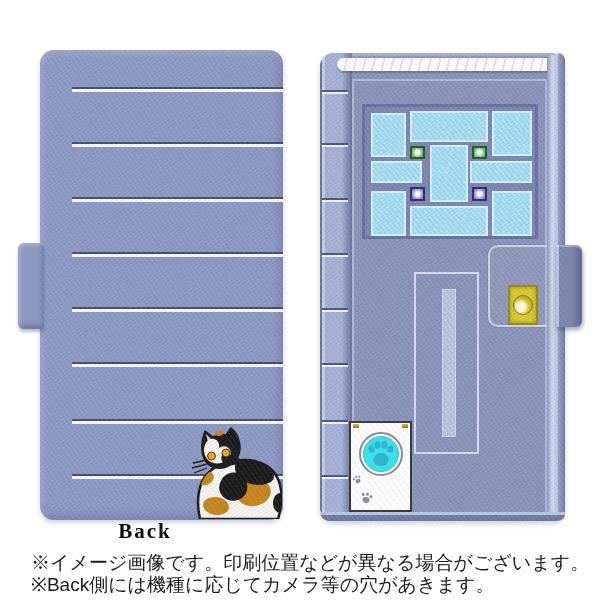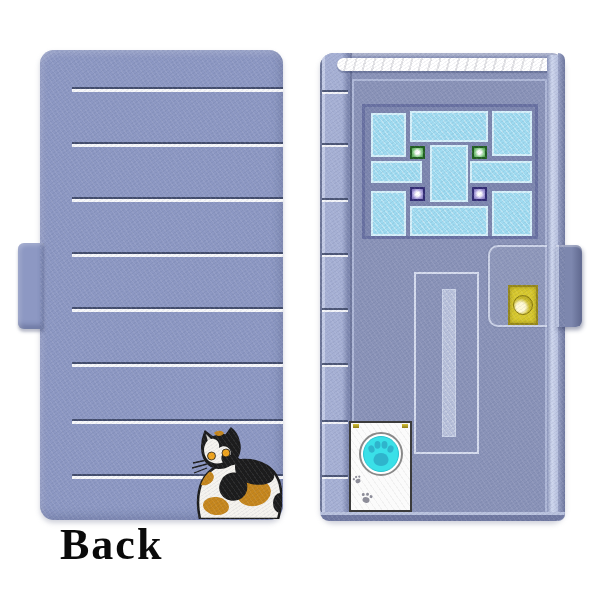--- a/index.html
+++ b/index.html
@@ -77,21 +77,21 @@
     background-image:repeating-linear-gradient(55deg, rgba(0,0,0,.04) 0 1px, transparent 1px 5px);}
   .screw{position:absolute;top:1px;width:6px;height:4px;background:linear-gradient(#d9c53a,#8f7d18);}
   .screw.l{left:2px;} .screw.r{right:2px;}
   .paw-btn{position:absolute;left:7px;top:8px;}
   .mini-paws{position:absolute;left:1px;top:50px;}
   .bottom-rim{position:absolute;left:0;right:0;bottom:0;height:9px;border-radius:0 0 14px 14px;
     background:linear-gradient(#b9c2de 0 3px,#717aa2 3px);}
   
   .label-row{position:absolute;top:519px;left:0;width:600px;height:36px;}
   .view-label{position:absolute;top:0;font-family:"Liberation Serif",serif;font-weight:700;
-    font-size:44px;letter-spacing:2px;color:#0a0a0a;text-align:left;width:170px;}
+    font-size:21px;letter-spacing:2px;color:#0a0a0a;text-align:center;width:170px;}
   .view-label.back{left:60px;} .view-label.front{left:353px;}
   .notes{position:absolute;left:31px;top:552px;font-size:19px;line-height:22px;color:#1b1b1b;
     font-family:"Liberation Sans",sans-serif;white-space:nowrap;}
 </style>
 </head>
 <body>
 
 <div class="stage">
 
   <div class="back-case texture">
@@ -213,15 +213,17 @@
     </div>
 
     <div class="bottom-rim"></div>
   </div>
 
   <div class="label-row">
     <span class="view-label back">Back</span>
   </div>
 
   <div class="notes">
+    <div>※イメージ画像です。印刷位置などが異なる場合がございます。</div>
+    <div>※Back側には機種に応じてカメラ等の穴があきます。</div>
   </div>
 
 </div>
 
 </body></html>

